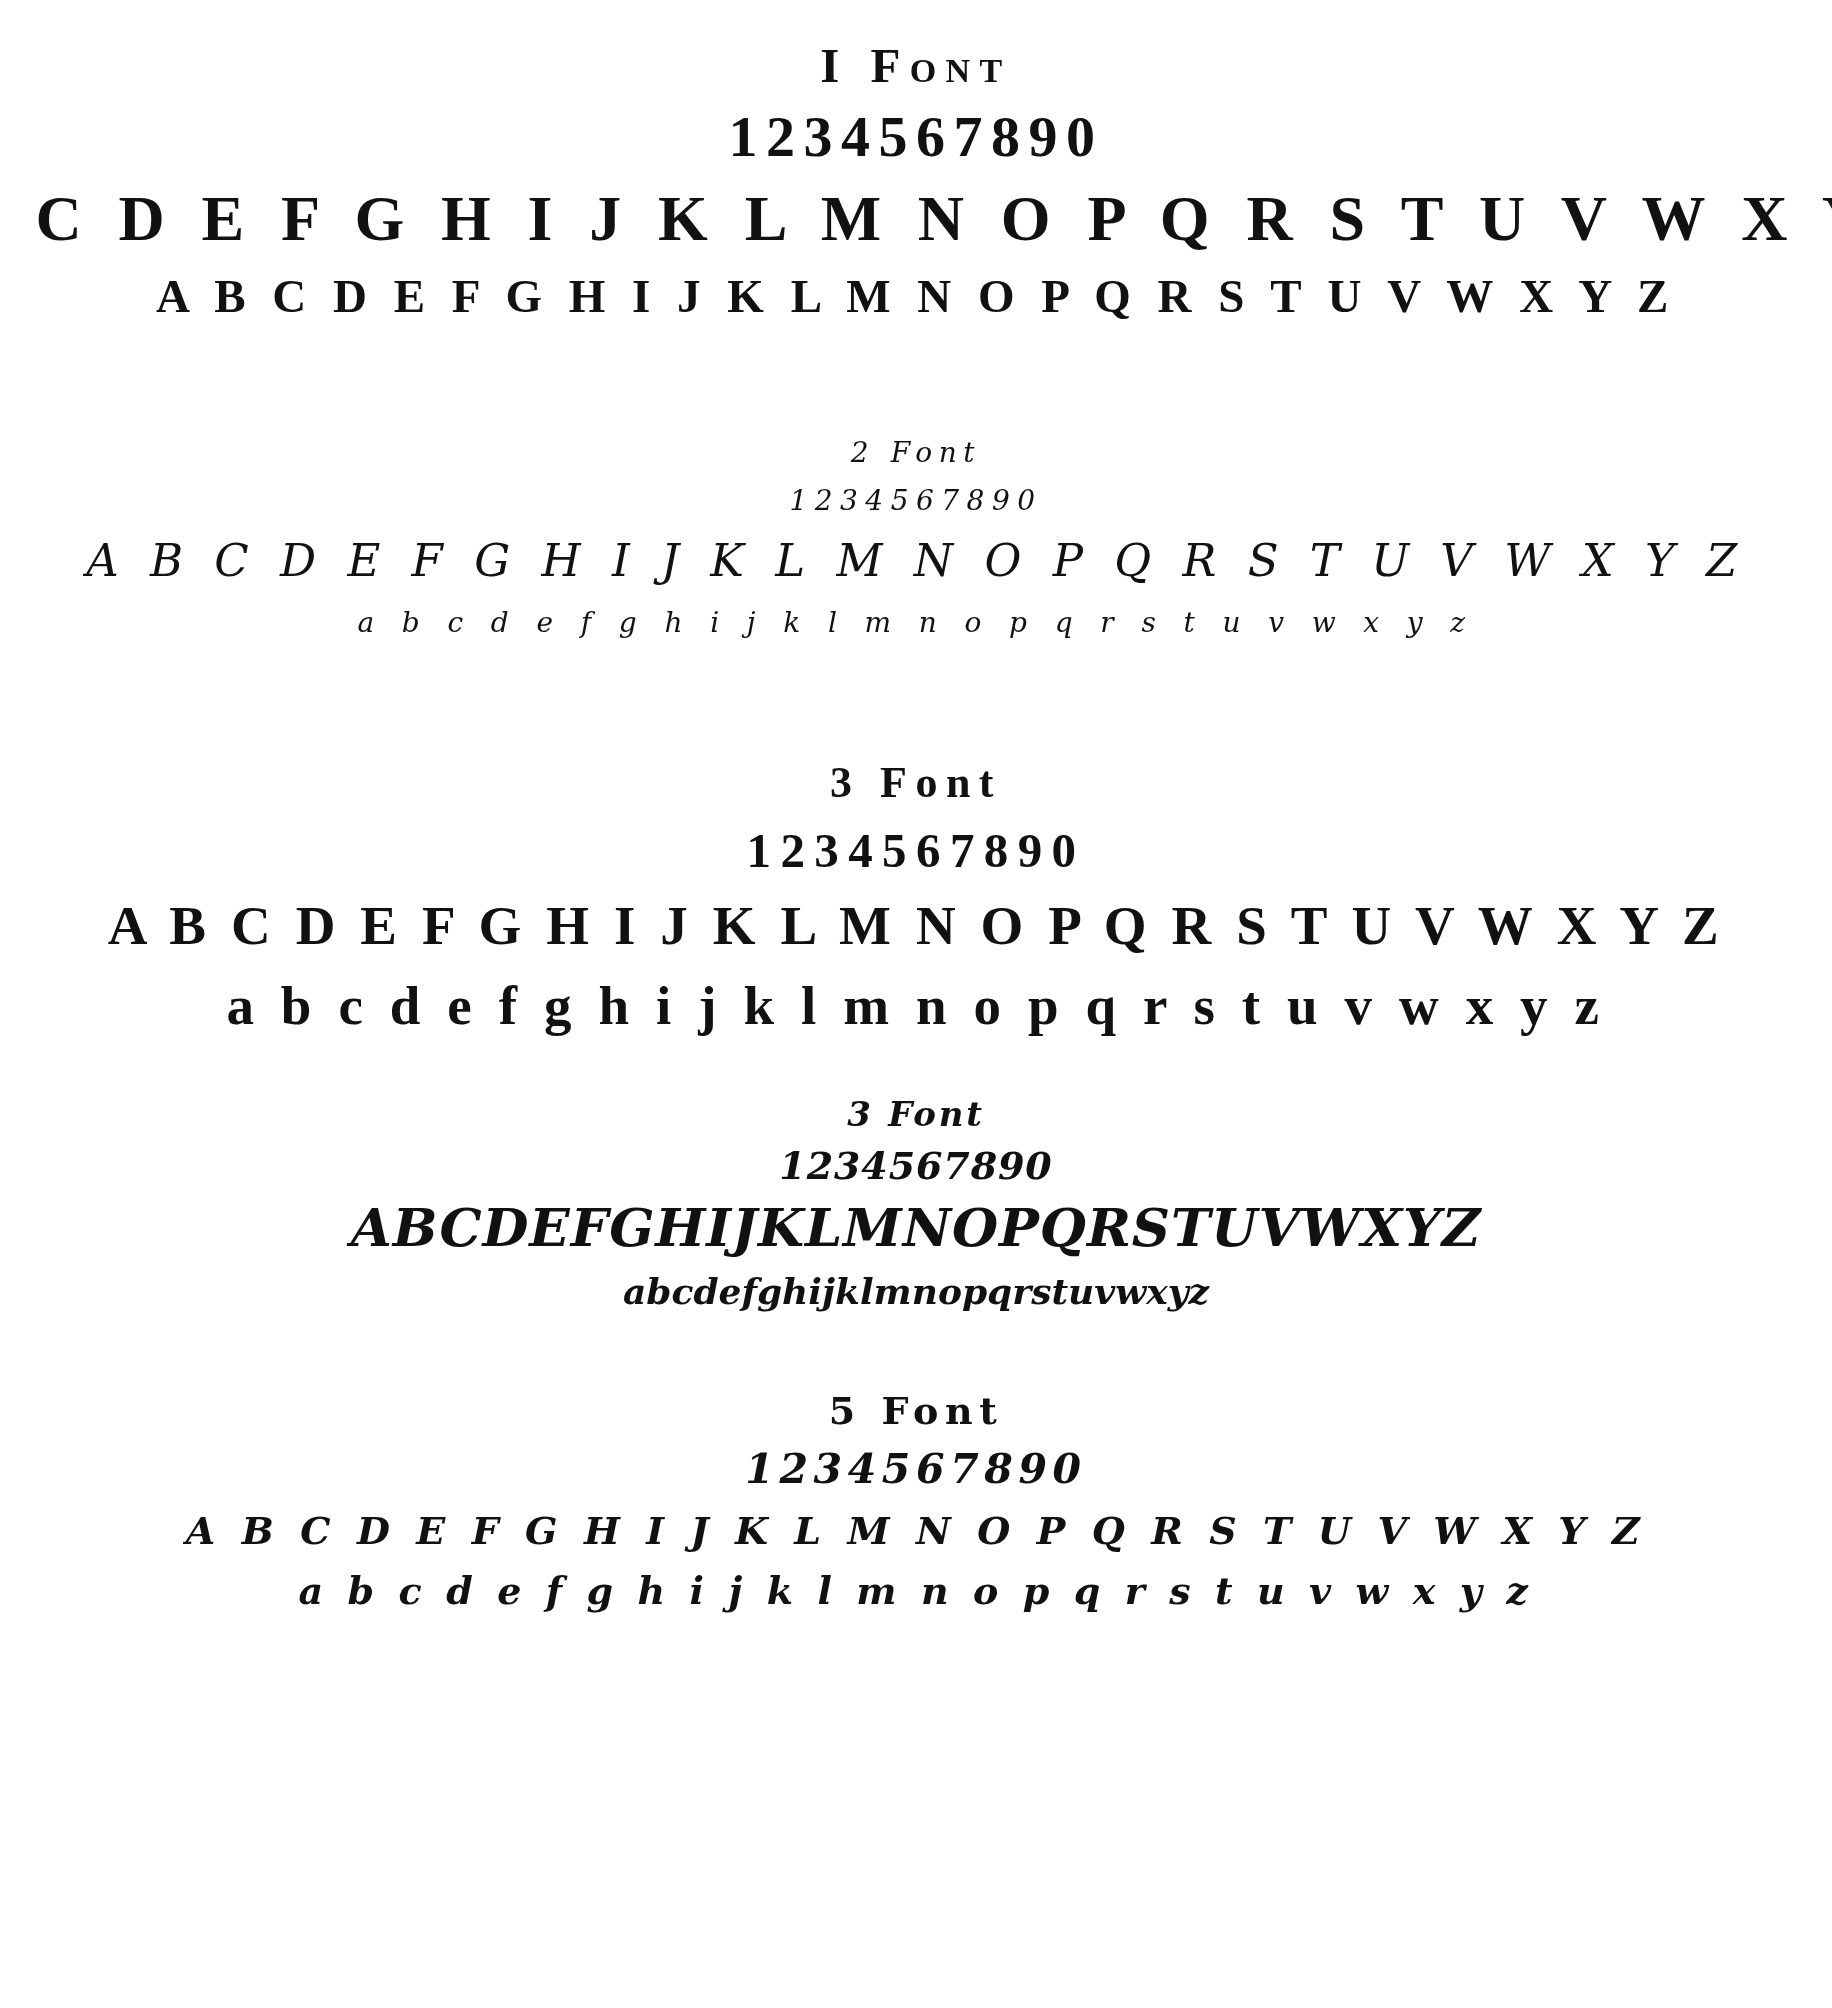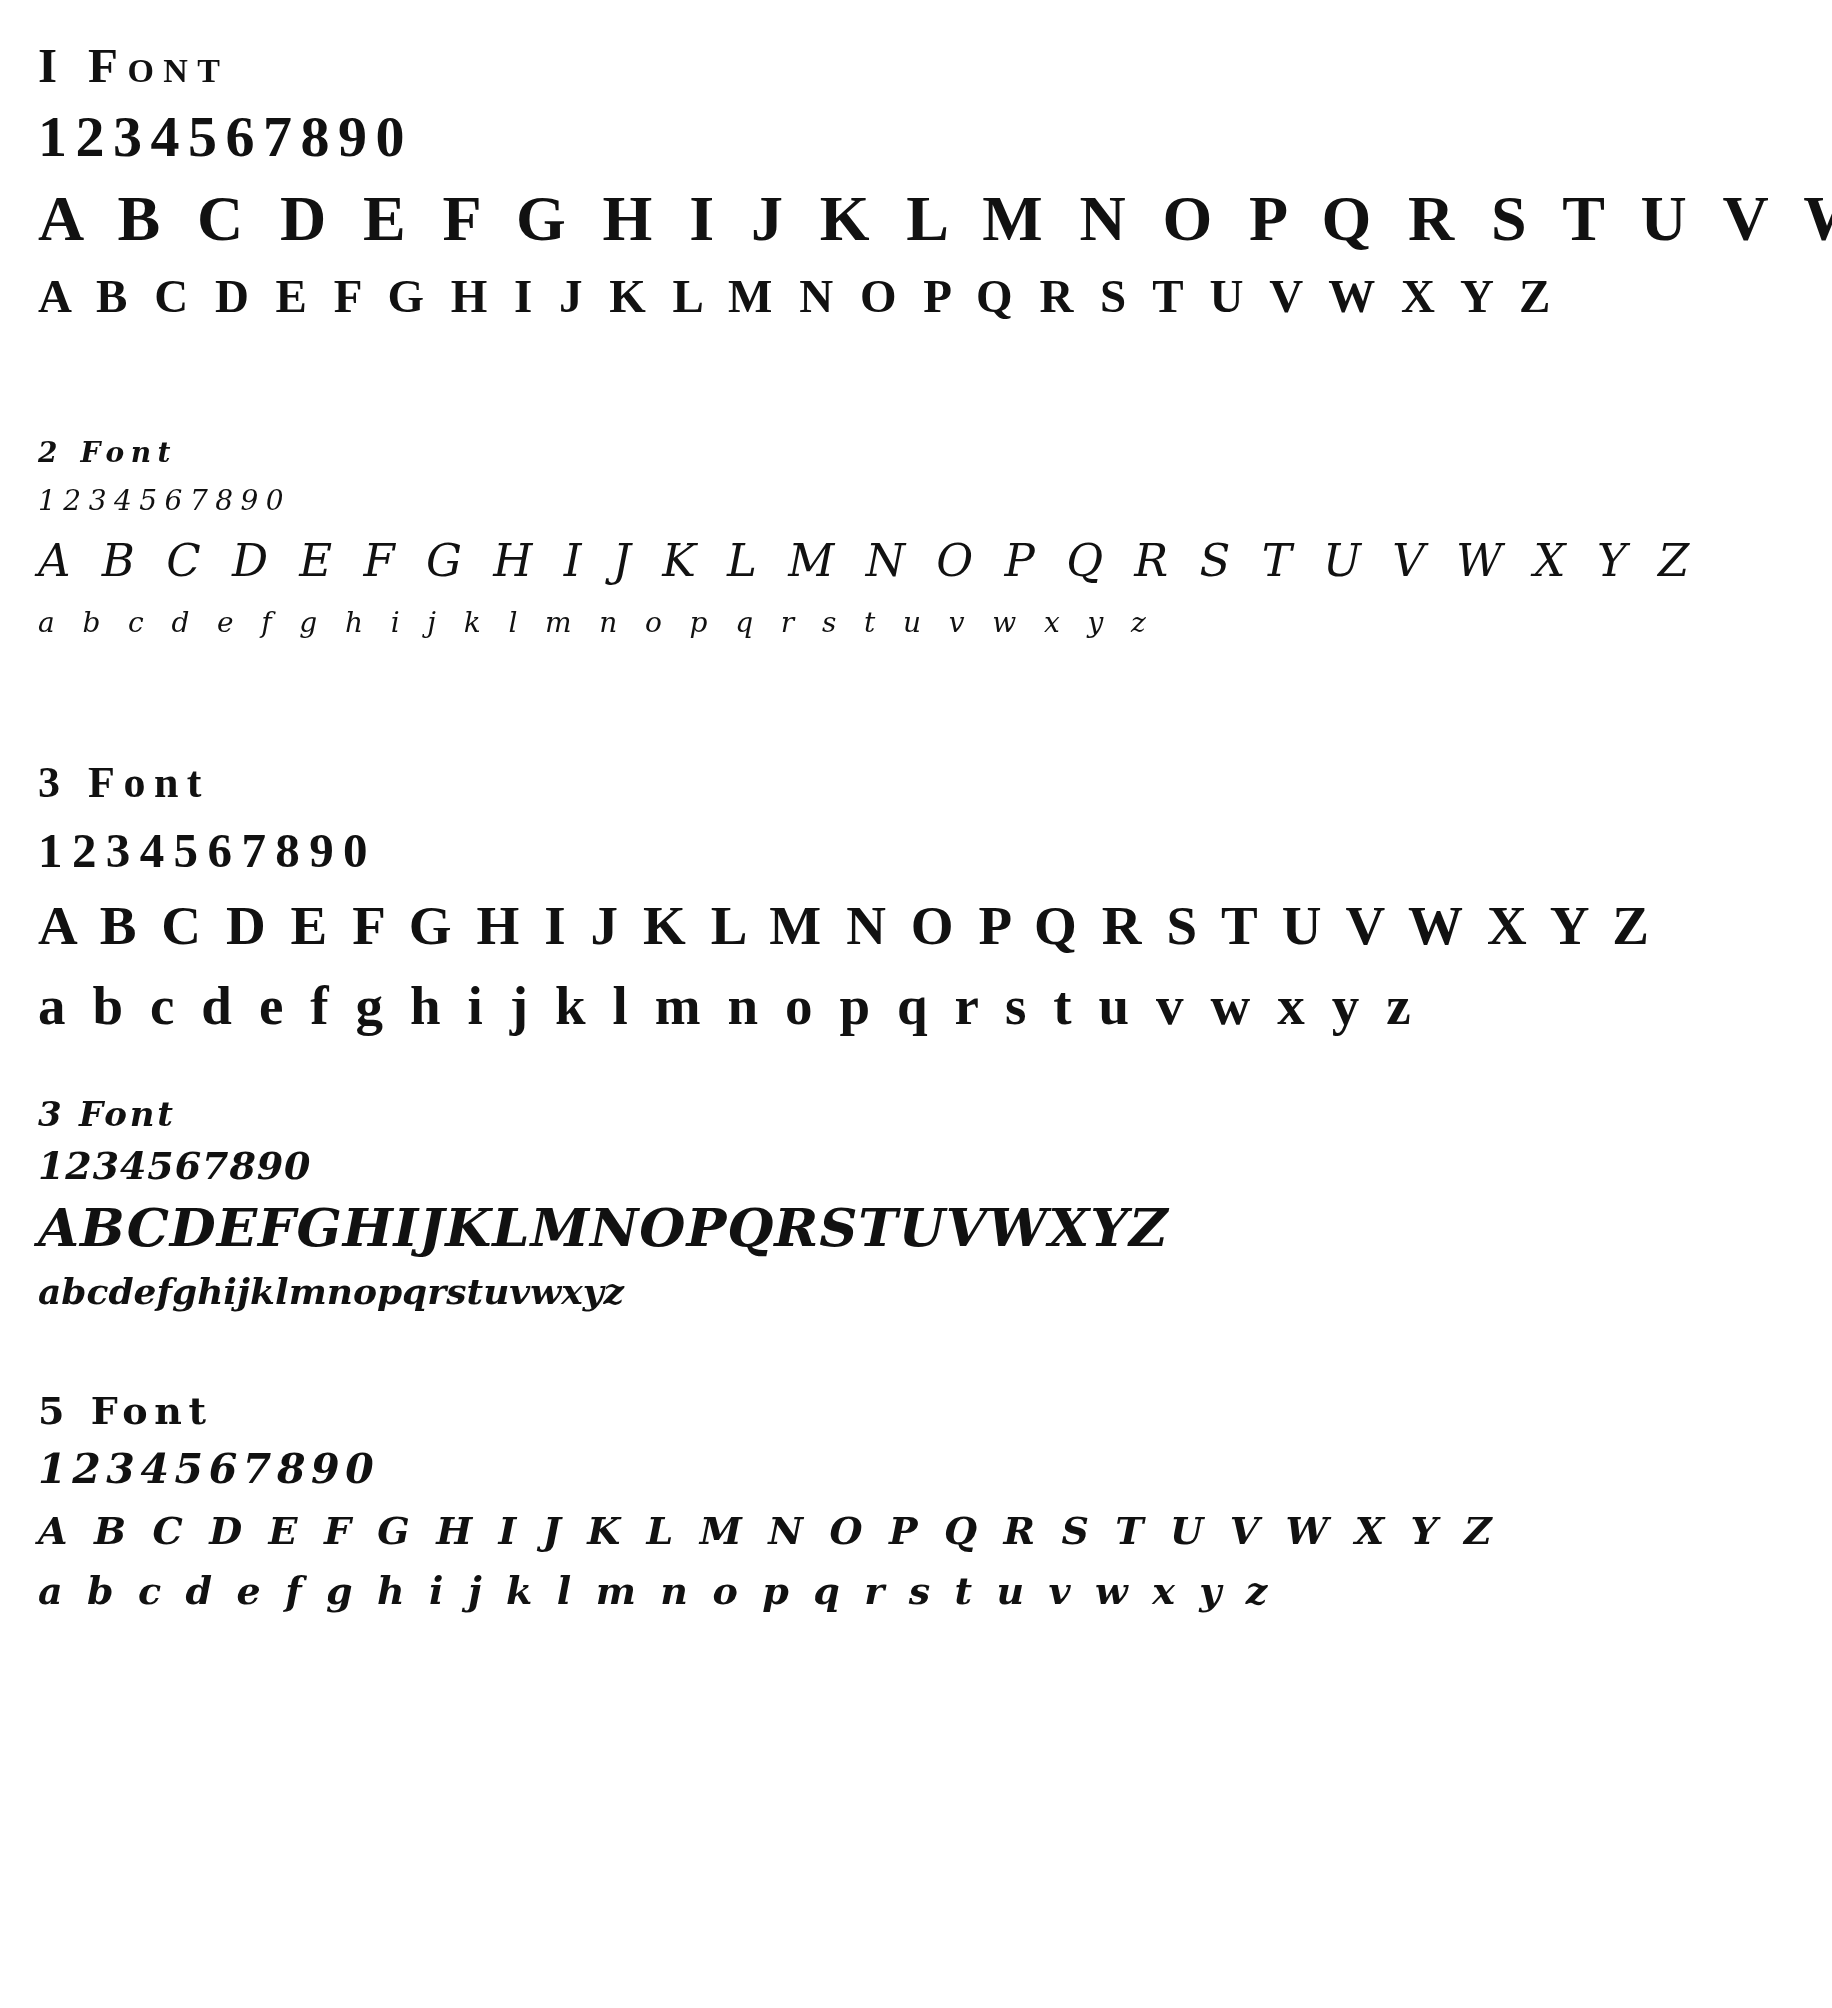--- a/index.html
+++ b/index.html
@@ -22,21 +22,21 @@
     padding: 28px 38px 19px 38px;
     display: flex;
     flex-direction: column;
     align-items: center;
   }
   .font-block {
     width: 100%;
     text-align: center;
     display: flex;
     flex-direction: column;
-    align-items: flex-start;
+    align-items: center;
   }
   .line {
     white-space: nowrap;
     line-height: 1.18;
     text-align: center;
   }
 
   
   .b1 { margin-top: 9.4px; }
   .b1 .title {
@@ -67,21 +67,21 @@
     letter-spacing: 7.5px;
     margin-top: 13px;
   }
 
   
   .b2 { margin-top: 111px; }
   .b2 .title {
     font-family: "DejaVu Serif", serif;
     font-style: italic;
     font-size: 28px;
-    font-weight: 700;
+    font-weight: 400;
     letter-spacing: 6.6px;
   }
   .b2 .digits {
     font-family: "DejaVu Serif", serif;
     font-style: italic;
     font-size: 28px;
     letter-spacing: 7.5px;
     margin-top: 15px;
   }
   .b2 .upper {

